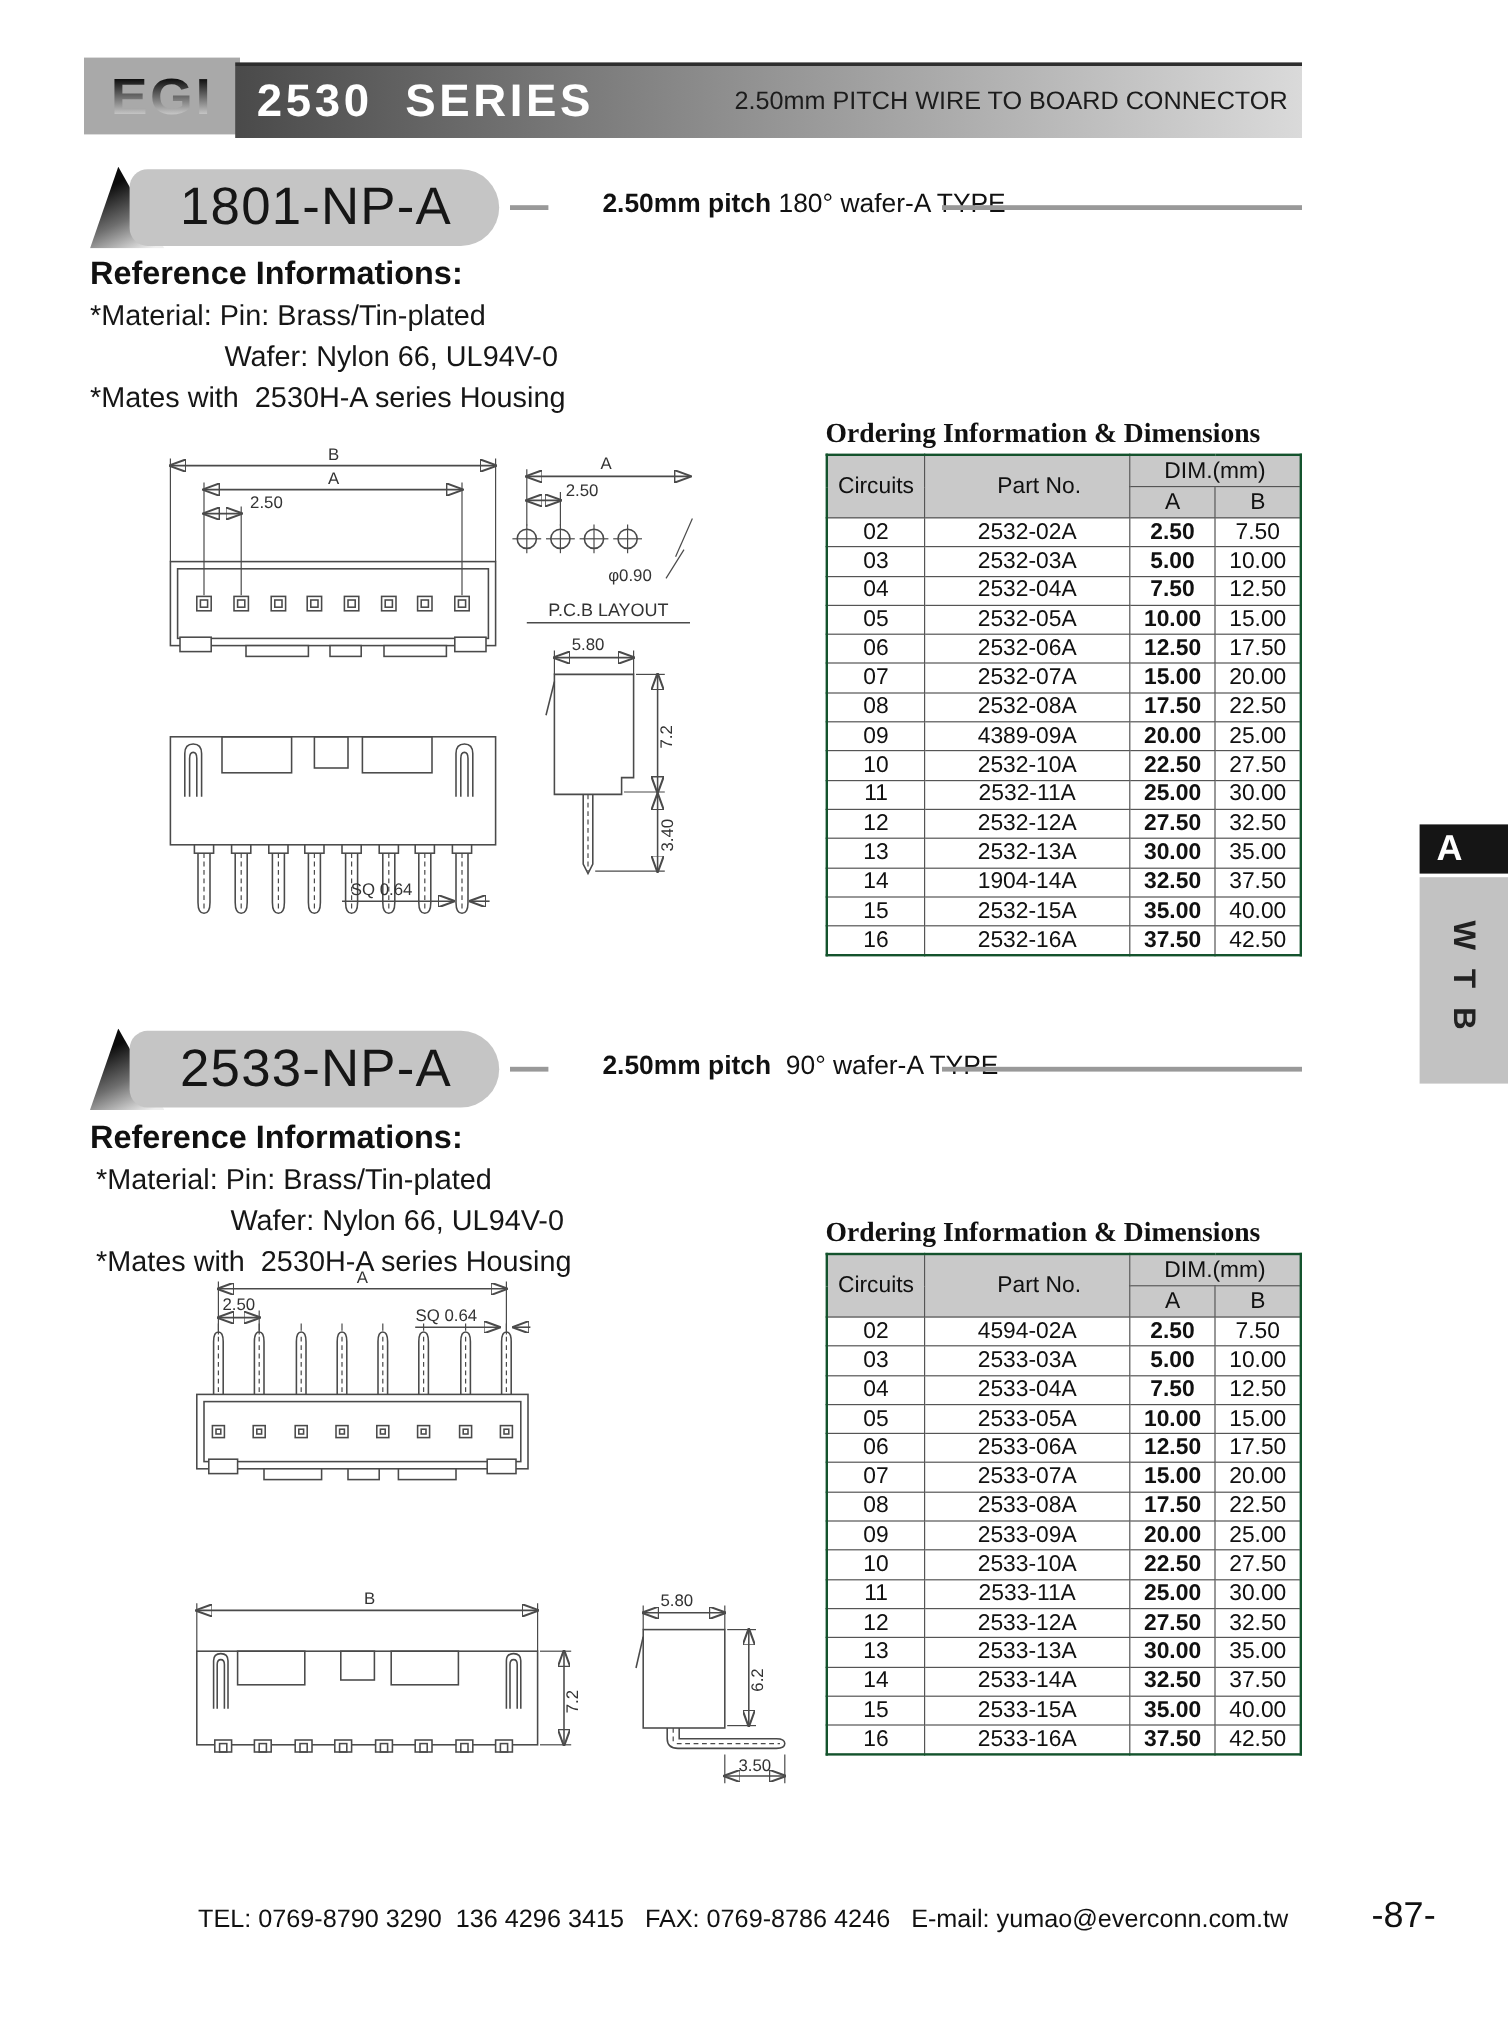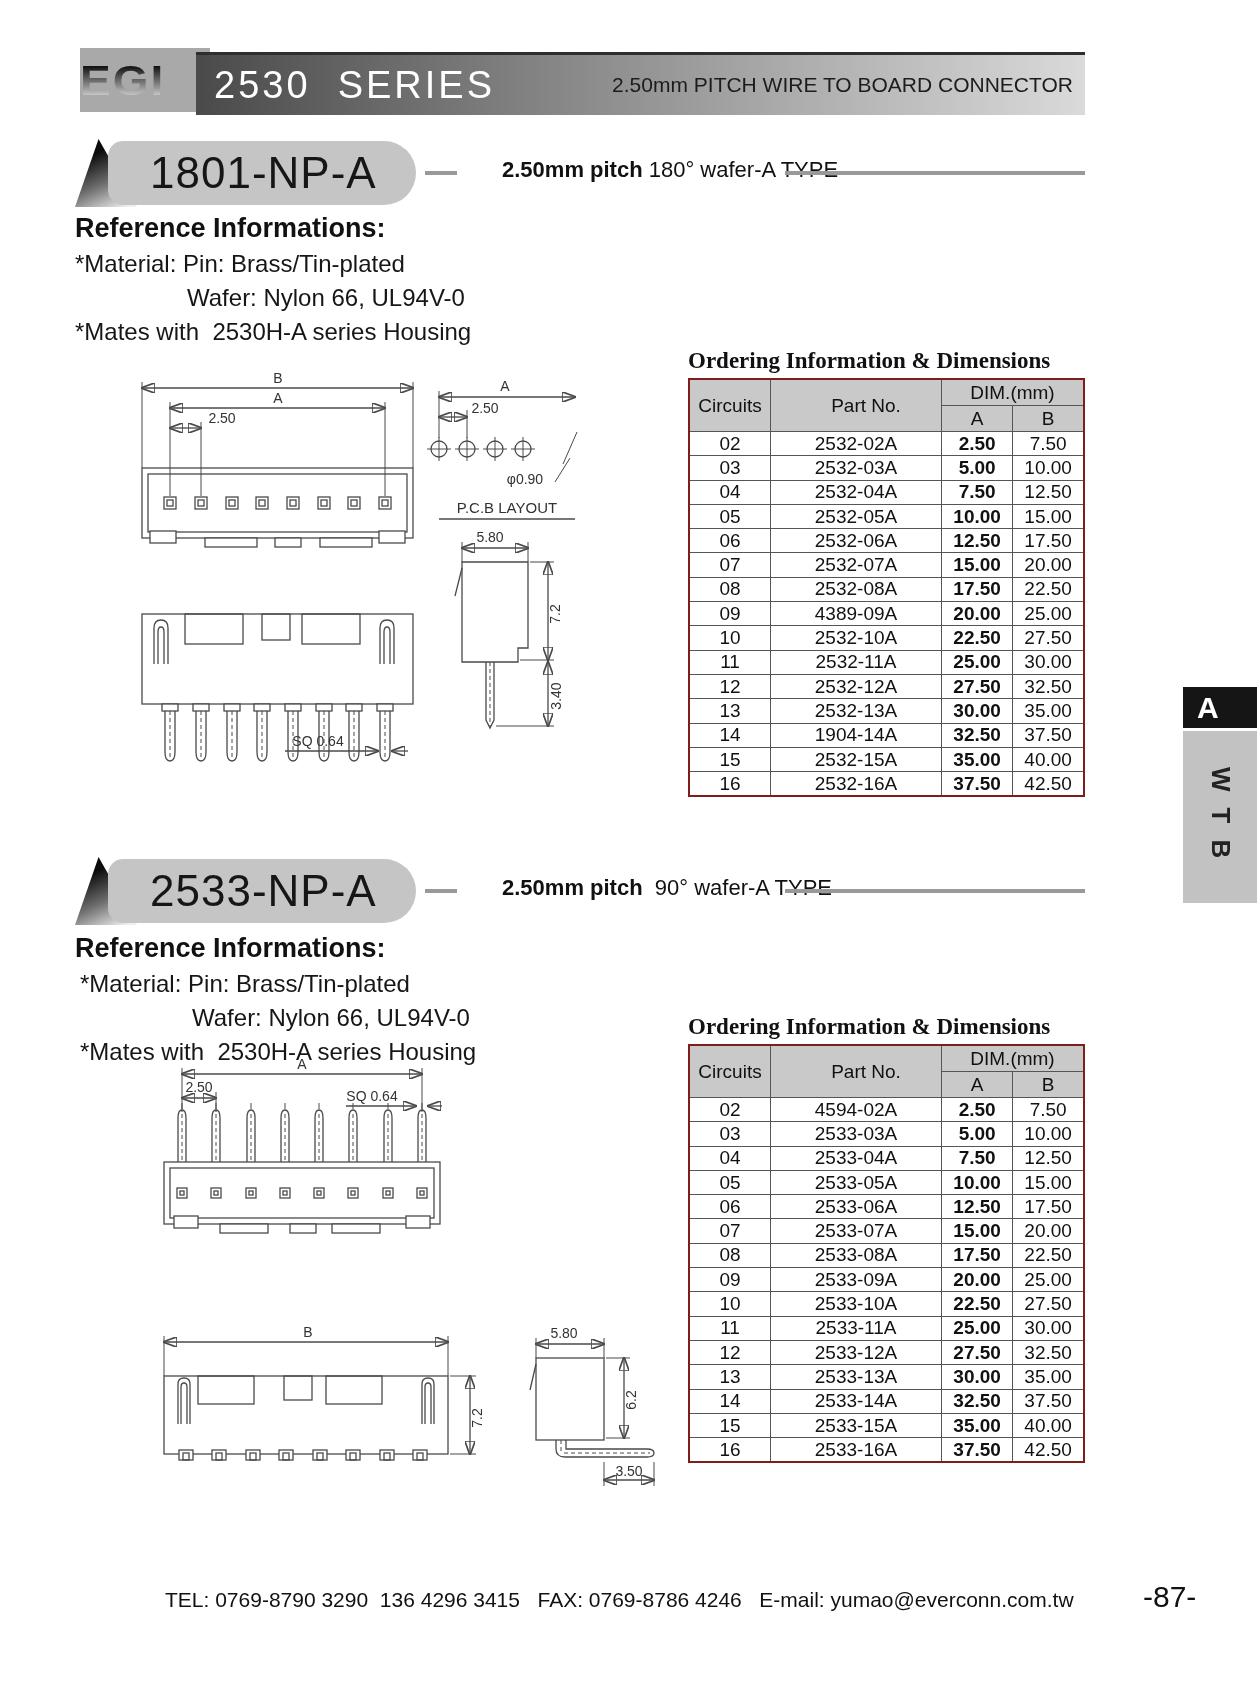--- a/index.html
+++ b/index.html
@@ -1,29 +1,29 @@
 <!DOCTYPE html>
 <html><head>
 <meta charset="utf-8">
 <style>
   html,body{margin:0;padding:0;background:#fff;}
   .page{position:relative;width:1257px;height:1683px;background:#fff;overflow:hidden;
         font-family:"Liberation Sans",sans-serif;color:#1a1a1a;}
 
   
-  .logo-box{position:absolute;left:80px;top:48px;width:130px;height:64px;background:#a9a9a9;
-            display:flex;align-items:center;justify-content:flex-start;}
+  .logo-box{position:absolute;left:70px;top:48px;width:130px;height:64px;background:#a9a9a9;
+            display:flex;align-items:center;justify-content:center;}
   .logo-text{font-size:46px;font-weight:bold;letter-spacing:2px;
              background:linear-gradient(#0a0a0a 20%,#777 55%,#f2f2f2 95%);
              -webkit-background-clip:text;background-clip:text;color:transparent;
              transform:scaleY(.92);}
   .title-bar{position:absolute;left:196px;top:52px;width:889px;height:60px;
              background:linear-gradient(90deg,#4a4a4a 0%,#8d8d8d 45%,#dadada 100%);
              border-top:3px solid #2e2e2e;display:flex;align-items:center;}
-  .series-title{font-size:38px;font-weight:normal;color:#fff;letter-spacing:3px;margin-left:18px;white-space:pre;}
+  .series-title{font-size:38px;font-weight:bold;color:#fff;letter-spacing:3px;margin-left:18px;white-space:pre;}
   .hdr-subtitle{font-size:21px;color:#1c1c1c;margin-left:auto;margin-right:12px;}
 
   
   .banner{position:absolute;left:0;width:1257px;height:75px;}
   .tri{position:absolute;left:75px;top:4px;width:62px;height:68px;
        clip-path:polygon(38% 0,100% 100%,0 100%);
        background:linear-gradient(155deg,#0c0c0c 25%,#6e6e6e 60%,#efefef 95%);}
   .pill{position:absolute;left:108px;top:6px;width:308px;height:64px;background:#c5c5c5;
         border-radius:16px 34px 34px 16px;display:flex;align-items:center;}
   .pill span{font-size:44px;color:#161616;margin-left:42px;letter-spacing:1px;}
@@ -33,21 +33,21 @@
   .bsub{position:absolute;left:468px;top:22px;font-size:22px;white-space:pre;color:#111;}
   .bsub b{font-weight:bold;margin-left:34px;}
 
   
   .ref-head{position:absolute;left:75px;font-size:27px;font-weight:bold;color:#111;}
   .ref-line{position:absolute;font-size:24px;color:#161616;white-space:pre;}
 
   
   .table-title{position:absolute;left:688px;font-family:"Liberation Serif",serif;
                font-weight:bold;font-size:23px;color:#111;}
-  table.orders{position:absolute;left:688px;border-collapse:collapse;border:2px solid #7f1d1d;
+  table.orders{position:absolute;left:688px;border-collapse:collapse;border:2px solid #14532d;
                font-size:19px;color:#111;table-layout:fixed;width:397px;}
   .orders th,.orders td{border:1px solid #555;text-align:center;padding:0;}
   .orders th{background:#c9c9c9;font-weight:normal;height:25px;}
   .orders td{height:23.3px;}
   .orders .w-c{width:80px;}.orders .w-p{width:150px;padding-left:20px;}.orders .w-a{width:84px;}.orders .w-b{width:83px;}
   .orders td.a-col{font-weight:bold;}
 
   
   .tab-a{position:absolute;left:1183px;top:687px;width:74px;height:41px;background:#151515;
          color:#fff;font-size:30px;font-weight:bold;display:flex;align-items:center;}

